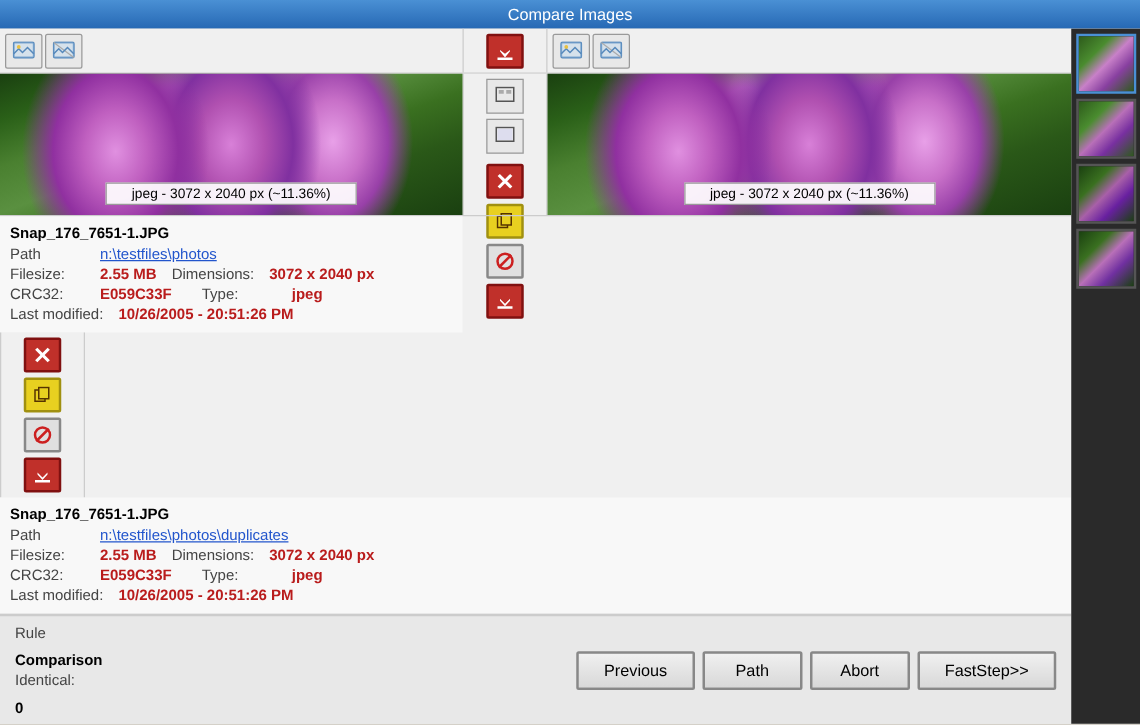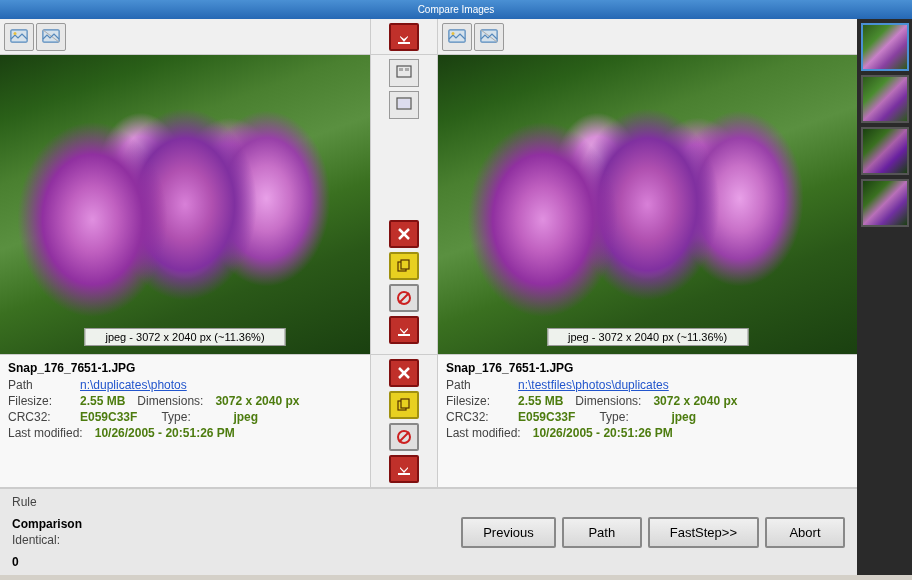--- a/index.html
+++ b/index.html
@@ -9,21 +9,21 @@
       background: #d4d0c8;
       width: 912px;
       height: 580px;
       overflow: hidden;
     }
     .title-bar {
       background: linear-gradient(to bottom, #4a90d4, #2668b4);
       color: white;
       text-align: center;
       padding: 4px 0;
-      font-size: 10px;
+      font-size: 13px;
       font-weight: normal;
     }
     .main-container {
       display: flex;
       width: 912px;
       height: calc(580px - 24px);
       background: #f0f0f0;
     }
     .toolbar-btn {
       width: 30px;
@@ -66,21 +66,21 @@
     }
     .info-row {
       display: flex;
       gap: 12px;
       margin-bottom: 2px;
       align-items: flex-end;
     }
     .info-label { color: #444; min-width: 60px; }
     .info-value { color: #333; }
     .info-value.blue { color: #2255cc; text-decoration: underline; cursor: pointer; }
-    .info-value.red { color: #4d7c0f; font-weight: bold; }
+    .info-value.red { color: #b91c1c; font-weight: bold; }
     .bottom-bar {
       background: #e8e8e8;
       border-top: 2px solid #ccc;
       padding: 6px 12px;
       display: flex;
       align-items: center;
       justify-content: space-between;
     }
     .bottom-left { display: flex; flex-direction: column; gap: 2px; }
     .rule-row { display: flex; gap: 8px; flex-direction: column; }
@@ -289,27 +289,27 @@
             radial-gradient(ellipse 60px 80px at 38% 38%, #f0c0f0 0%, #d890d8 40%, transparent 70%),
             radial-gradient(ellipse 70px 90px at 62% 42%, #e8b0e8 0%, #d070d0 40%, transparent 70%),
             radial-gradient(ellipse 50px 60px at 50% 60%, #c0e0a0 0%, #90c060 50%, transparent 75%),
             linear-gradient(160deg, #1a4010 0%, #2a6018 15%, #4a8030 30%, #5a9040 45%, #3a7020 60%, #2a5818 75%, #1a4010 100%);
           "></div>
         </div>
         <div class="image-label">jpeg - 3072 x 2040 px (~11.36%)</div>
       </div>
     </div>
 
-    <div style="display:flex; border-top:1px solid #ccc;">
+    <div style="display:flex; border-top:1px solid #ccc;flex-direction:column;">
 
       <div style="width:370px;flex-shrink:0;padding:6px 8px;background:#f8f8f8;">
         <div class="file-name">Snap_176_7651-1.JPG</div>
         <div class="info-row">
           <span class="info-label">Path</span>
-          <span class="info-value blue">n:\duplicates\photos</span>
+          <span class="info-value blue">n:\testfiles\photos</span>
         </div>
         <div class="info-row">
           <span class="info-label">Filesize:</span>
           <span class="info-value red">2.55 MB</span>
           <span class="info-label">Dimensions:</span>
           <span class="info-value red">3072 x 2040 px</span>
         </div>
         <div class="info-row">
           <span class="info-label">CRC32:</span>
           <span class="info-value red">E059C33F</span>
@@ -381,22 +381,22 @@
           <span class="rule-value">Comparison</span>
         </div>
         <div class="rule-row">
           <span class="rule-label">Identical:</span>
           <span class="rule-value">0</span>
         </div>
       </div>
       <div class="bottom-buttons">
         <button class="nav-btn">Previous</button>
         <button class="nav-btn">Path</button>
+        <button class="nav-btn">Abort</button>
         <button class="nav-btn">FastStep&gt;&gt;</button>
-        <button class="nav-btn">Abort</button>
       </div>
     </div>
   </div>
 
   <div class="side-thumbnail-panel">
     <div class="thumbnail active">
       <div class="thumbnail-img"></div>
     </div>
     <div class="thumbnail">
       <div class="thumbnail-img" style="background:linear-gradient(135deg, #2d5a1b 0%, #4a8c2f 30%, #b870b8 50%, #7830a0 70%, #2d5a1b 100%);"></div>

